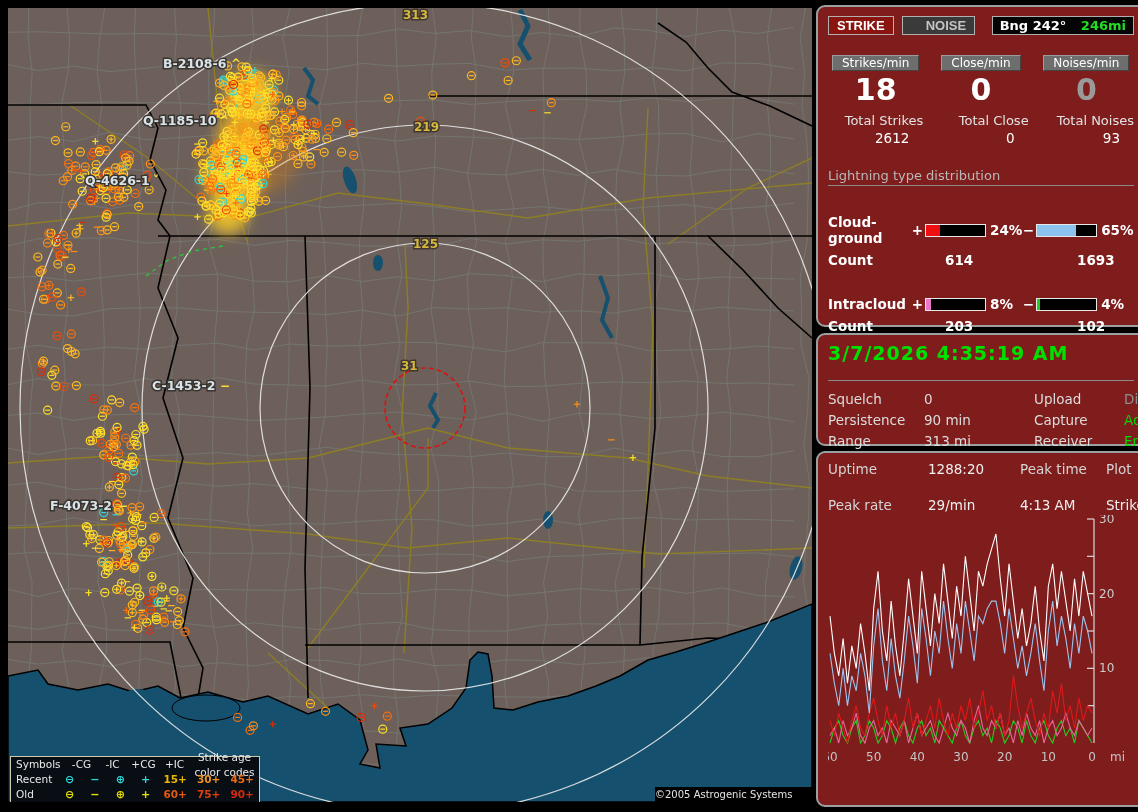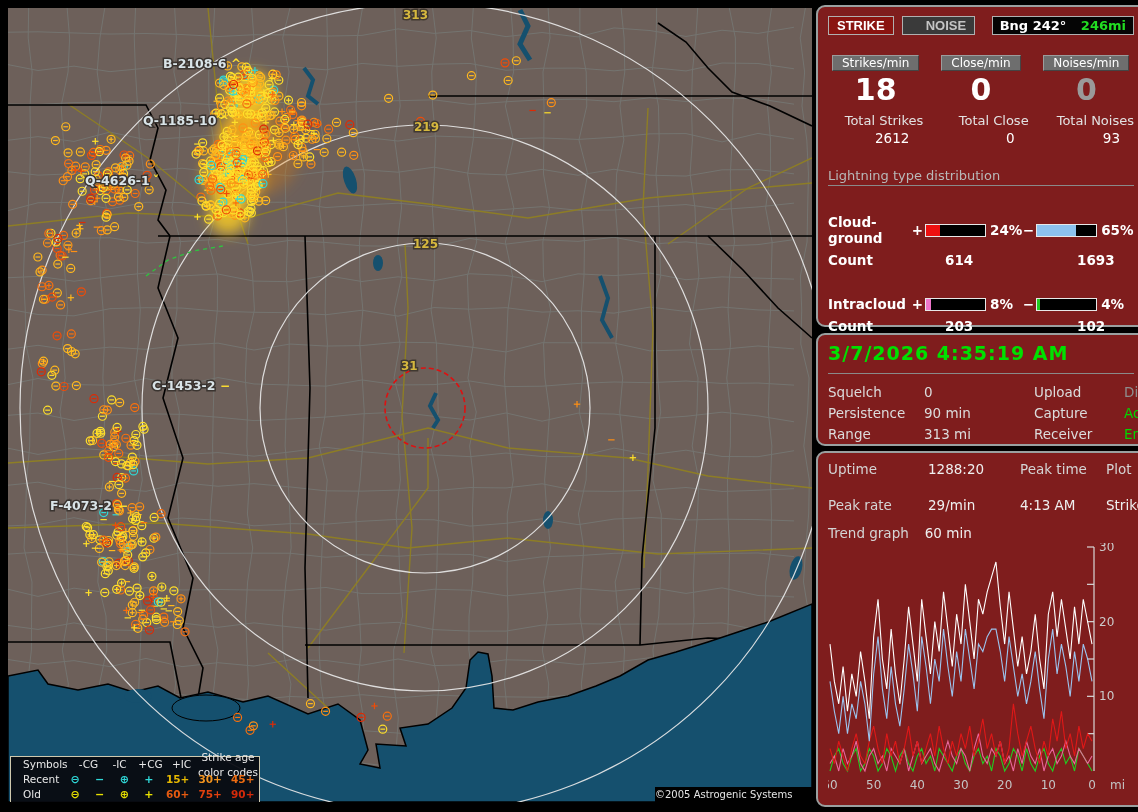--- a/index.html
+++ b/index.html
@@ -5,21 +5,21 @@
   html,body{margin:0;padding:0;background:#000;width:1138px;height:812px;overflow:hidden;
     font-family:"DejaVu Sans",sans-serif;-webkit-font-smoothing:antialiased;}
   .abs{position:absolute;}
   #stage{position:relative;width:1138px;height:812px;background:#000;}
   
   #map{left:8px;top:8px;width:804px;height:794px;background:#6d605a;overflow:hidden;}
   #map svg{display:block;}
   #legendbox{left:2px;top:748px;width:248px;height:47px;background:rgba(8,10,16,0.94);
     border:1px solid #cfc9ae;color:#e8e8e8;font-size:10.5px;line-height:15px;}
   .lg-row{display:flex;height:15px;align-items:center;}
-  .lg-c0{width:50px;padding-left:12px;}
+  .lg-c0{width:50px;padding-left:5px;}
   .lg-c{width:31px;text-align:center;}
   .lg-age-t{flex:1;text-align:center;}
   .lg-age{width:41px;text-align:center;font-weight:bold;}
   .lg-sym{font-size:11px;font-weight:bold;}
   #copybar{left:647px;top:779px;width:157px;height:16px;background:#000;color:#e4e4e4;
     font-size:10px;line-height:16px;}
   
   .panelbox{left:816px;width:330px;background:#7f1d1d;border:2px solid #9aa0a0;border-radius:9px;
     color:#d6d6d6;box-sizing:border-box;}
   #box1{top:5px;height:322px;padding:9px 10px;}
@@ -45,21 +45,21 @@
   .distrow .dlabel{width:102px;}
   .distrow .sign{width:13px;text-align:center;}
   .bar{width:72px;height:11px;border:1px solid #e8e8e8;background:#000;margin:0 4px 0 2px;}
   .bar>div{height:100%;}
   .pct{width:40px;}
   .countrow{display:flex;font-size:13.5px;font-weight:bold;color:#fff;margin-top:6px;}
   .countrow .clabel{width:117px;font-weight:bold;}
   .countrow .c1{width:132px;}
   
   #datetime{color:#00e000;font-size:19px;font-weight:bold;border-bottom:1px solid #8a8a8a;
-    padding-bottom:9px;letter-spacing:1px;}
+    padding-bottom:16px;letter-spacing:1px;}
   .statgrid{display:grid;grid-template-columns:96px 110px 90px auto;row-gap:5px;
     font-size:13.5px;margin-top:10px;color:#dcdcdc;}
   
   .b3grid{display:grid;grid-template-columns:100px 92px 86px auto;row-gap:20px;
     font-size:13.5px;color:#d4d4d4;}
   .b3grid .val{color:#efefef;}
   .trendrow{display:flex;font-size:13.5px;margin-top:12px;color:#d4d4d4;}
   .trendrow .val{color:#efefef;margin-left:16px;}
   #chartwrap{margin-top:2px;}
 </style>
@@ -1901,24 +1901,20 @@
       <span>Uptime</span>
       <span class="val">1288:20</span>
       <span>Peak time</span>
       <span>Plot</span>
 
       <span>Peak rate</span>
       <span class="val">29/min</span>
       <span class="val">4:13 AM</span>
       <span class="val">Strike</span>
     </div>
-    <div class="trendrow">
-      <span>Trend graph</span>
-      <span class="val">60 min</span>
-    </div>
     <div id="chartwrap">
       <svg id="chartsvg" width="296" height="252">
           <line x1="266" y1="4" x2="266" y2="228" stroke="#d8d8d8" stroke-width="1.2"></line>
           <line x1="259" y1="190.66666666666666" x2="266" y2="190.66666666666666" stroke="#d8d8d8" stroke-width="1.2"></line>
           <line x1="259" y1="153.33333333333331" x2="266" y2="153.33333333333331" stroke="#d8d8d8" stroke-width="1.2"></line>
           <line x1="259" y1="116" x2="266" y2="116" stroke="#d8d8d8" stroke-width="1.2"></line>
           <line x1="259" y1="78.66666666666666" x2="266" y2="78.66666666666666" stroke="#d8d8d8" stroke-width="1.2"></line>
           <line x1="259" y1="41.33333333333334" x2="266" y2="41.33333333333334" stroke="#d8d8d8" stroke-width="1.2"></line>
           <line x1="259" y1="4" x2="266" y2="4" stroke="#d8d8d8" stroke-width="1.2"></line>
           <text x="271" y="157.33333333333331" fill="#cccccc" font-size="12" font-family="&quot;DejaVu Sans&quot;,sans-serif">10</text>

